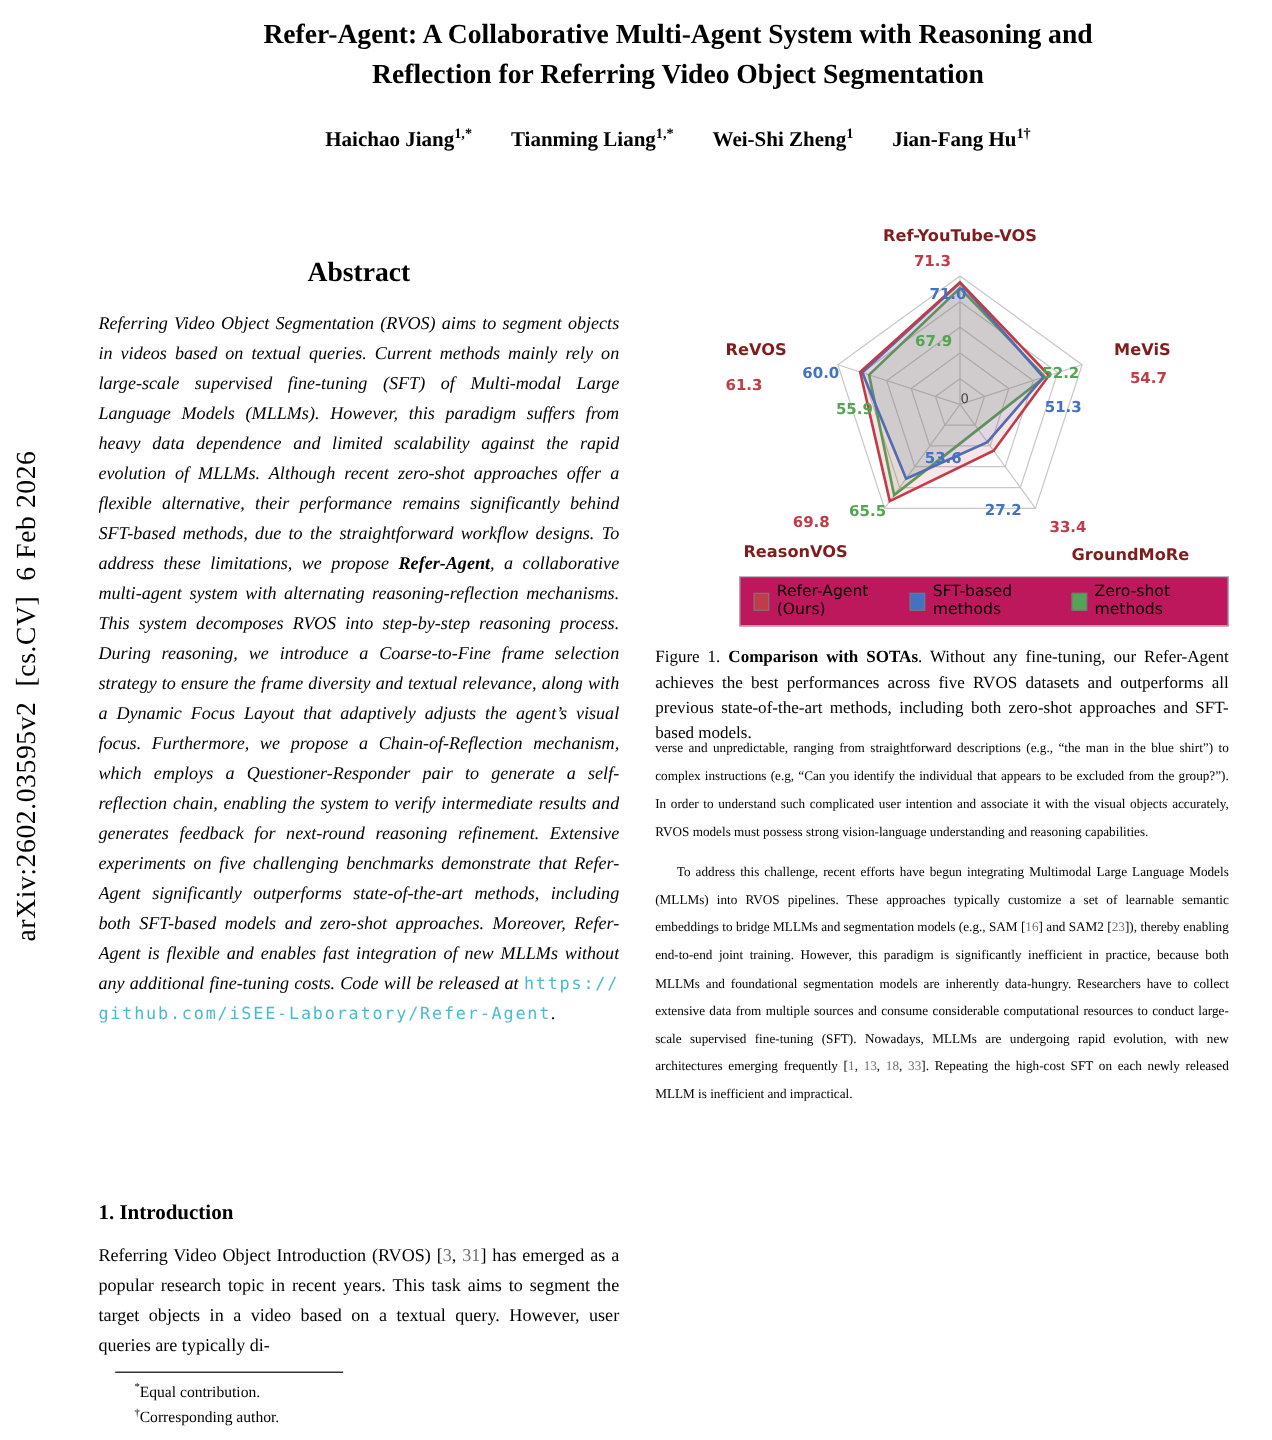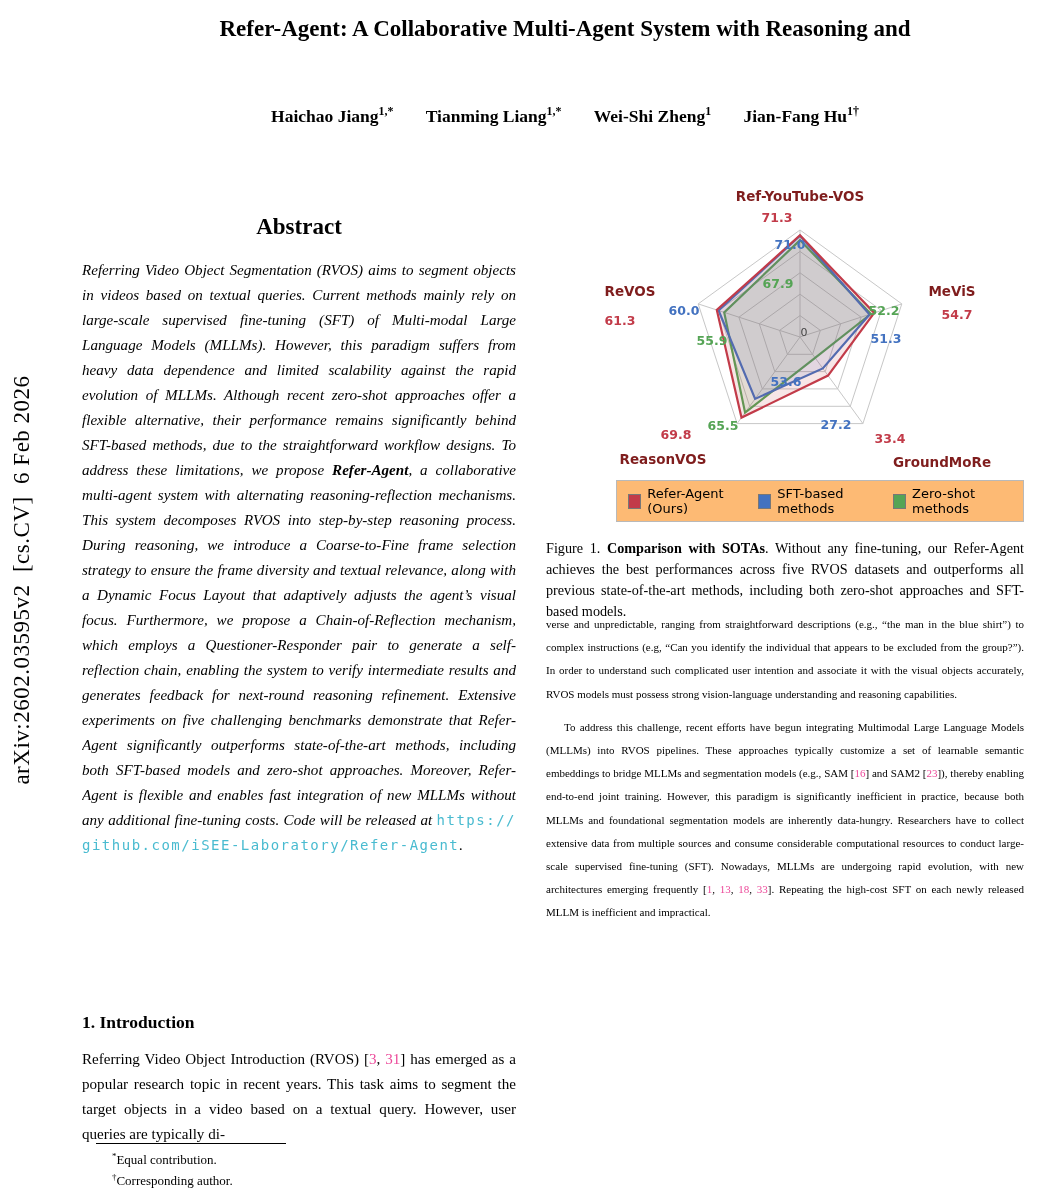--- a/index.html
+++ b/index.html
@@ -15,53 +15,54 @@
            font-weight:bold;font-size:17.5px;}
   .author{margin:0 14px;}
   sup{font-size:68%;line-height:0;}
   .affiliation{position:absolute;left:90px;right:20px;top:136px;text-align:center;font-size:15.5px;}
   
   .col-left{position:absolute;left:82px;top:214px;width:434px;}
   .abstract-heading{text-align:center;font-weight:bold;font-size:23px;margin:0 0 18px 0;}
   .abstract-body{font-style:italic;font-size:15.1px;line-height:25px;text-align:justify;
                  height:748px;overflow:hidden;}
   .intro-block{position:absolute;left:82px;top:1000px;width:434px;}
-  .section-heading{font-weight:bold;font-size:17.5px;margin:12px 0 14px 0;}
+  .section-heading{font-weight:bold;font-size:17.5px;margin:0 0 14px 0;}
   .intro-block p{margin:0;font-size:15.1px;line-height:25px;text-align:justify;}
   .footnotes{position:absolute;left:96px;top:1143px;width:420px;font-size:13px;line-height:21px;}
   .fn-rule{width:190px;border-top:1.2px solid #000;margin-bottom:5px;}
   .fn-line{padding-left:16px;}
   
   .col-right{position:absolute;left:546px;top:176px;width:478px;}
   .figure svg{display:block;margin-left:14px;}
-  .legend{display:flex;align-items:center;gap:13px;border:1.5px solid #b9b9b9;background:#fdba74;
+  .legend{display:flex;align-items:center;gap:13px;border:1.5px solid #b9b9b9;background:#be185d;
           width:fit-content;margin:4px 0 0 70px;padding:5px 11px;
           font-family:"DejaVu Sans", sans-serif;font-size:13px;}
   .legend-item{display:flex;align-items:center;gap:6px;}
   .legend-swatch{display:inline-block;width:14px;height:13px;border:1px solid #777;}
   .caption{margin-top:16px;font-size:14.2px;line-height:21px;text-align:justify;}
   .body-right{position:absolute;left:546px;top:593px;width:478px;
               font-size:11px;line-height:23.2px;text-align:justify;margin-top:20px;}
   .body-right p{margin:0 0 10px 0;}
   .p-indent{text-indent:18px;}
   
   .seg-b{font-weight:bold;}
-  .seg-c{color:#ec4899;}
+  .seg-c{color:#737373;}
   .seg-url{color:#49BBD0;font-family:"DejaVu Sans Mono", monospace;font-style:normal;
            font-size:14px;letter-spacing:1.5px;word-break:break-all;}
 </style>
 </head>
 <body>
 
 <div class="page">
 
   <div class="arxiv-strip">arXiv:2602.03595v2  [cs.CV]  6 Feb 2026</div>
 
   <div class="title-block">
     <div>Refer-Agent: A Collaborative Multi-Agent System with Reasoning and</div>
+    <div>Reflection for Referring Video Object Segmentation</div>
   </div>
 
   <div class="authors">
     <span class="author"><span>Haichao Jiang</span><sup>1,*</sup></span>
     <span class="author"><span>Tianming Liang</span><sup>1,*</sup></span>
     <span class="author"><span>Wei-Shi Zheng</span><sup>1</sup></span>
     <span class="author"><span>Jian-Fang Hu</span><sup>1†</sup></span>
   </div>
 
 

